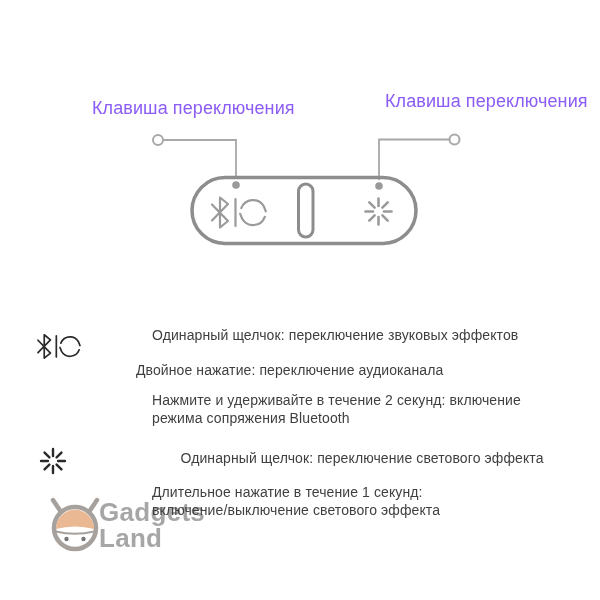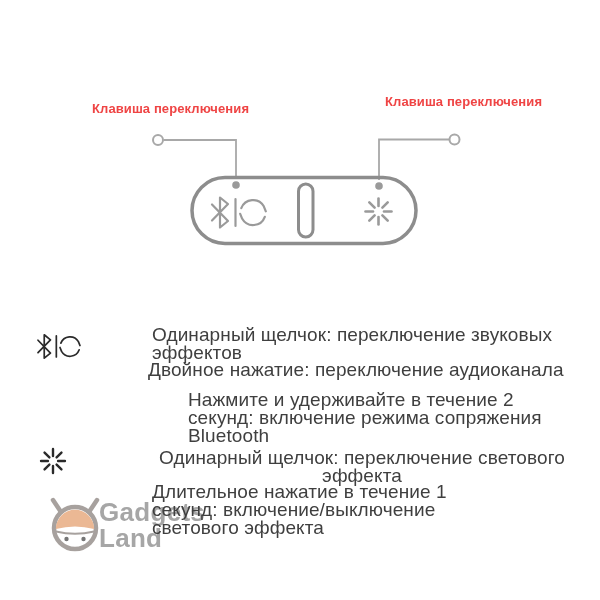--- a/index.html
+++ b/index.html
@@ -2,33 +2,32 @@
 <html><head>
 <meta charset="utf-8">
 <style>
   html,body{margin:0;padding:0;background:#fff;}
   .canvas{
     position:relative;width:600px;height:600px;background:#ffffff;overflow:hidden;
     font-family:"Liberation Sans","DejaVu Sans",sans-serif;
   }
   .overlay{position:absolute;left:0;top:0;width:600px;height:600px;z-index:2;pointer-events:none;}
   .callout-label{
-    position:absolute;font-size:13px;line-height:17.5px;color:#ef4444;z-index:3;
+    position:absolute;font-size:18px;line-height:17.5px;color:#8b5cf6;z-index:3;
     letter-spacing:.1px;
-    font-weight:bold;
   }
   .label-left{left:92px;top:100px;}
   .label-right{left:385px;top:93px;}
   .instr{
-    position:absolute;font-size:19px;line-height:18px;color:#3f3f3f;z-index:3;
+    position:absolute;font-size:14px;line-height:18px;color:#3f3f3f;z-index:3;
     letter-spacing:.1px;
   }
   .s1-l1{left:152px;top:326px;width:420px;}
-  .s1-l2{left:148px;top:361px;width:420px;}
-  .s1-l3{left:152px;top:391px;width:378px;margin-left:36px;}
+  .s1-l2{left:136px;top:361px;width:420px;}
+  .s1-l3{left:152px;top:391px;width:378px;}
   .s2-l1{left:152px;top:449px;width:420px;text-align:center;}
   .s2-l2{left:152px;top:483px;width:318px;}
   .brand{
     position:absolute;left:99px;font-weight:bold;font-size:26px;line-height:28px;
     color:#a6a6a6;z-index:1;letter-spacing:.3px;
   }
   .brand-1{top:498px;}
   .brand-2{top:524px;}
 </style>
 </head>

